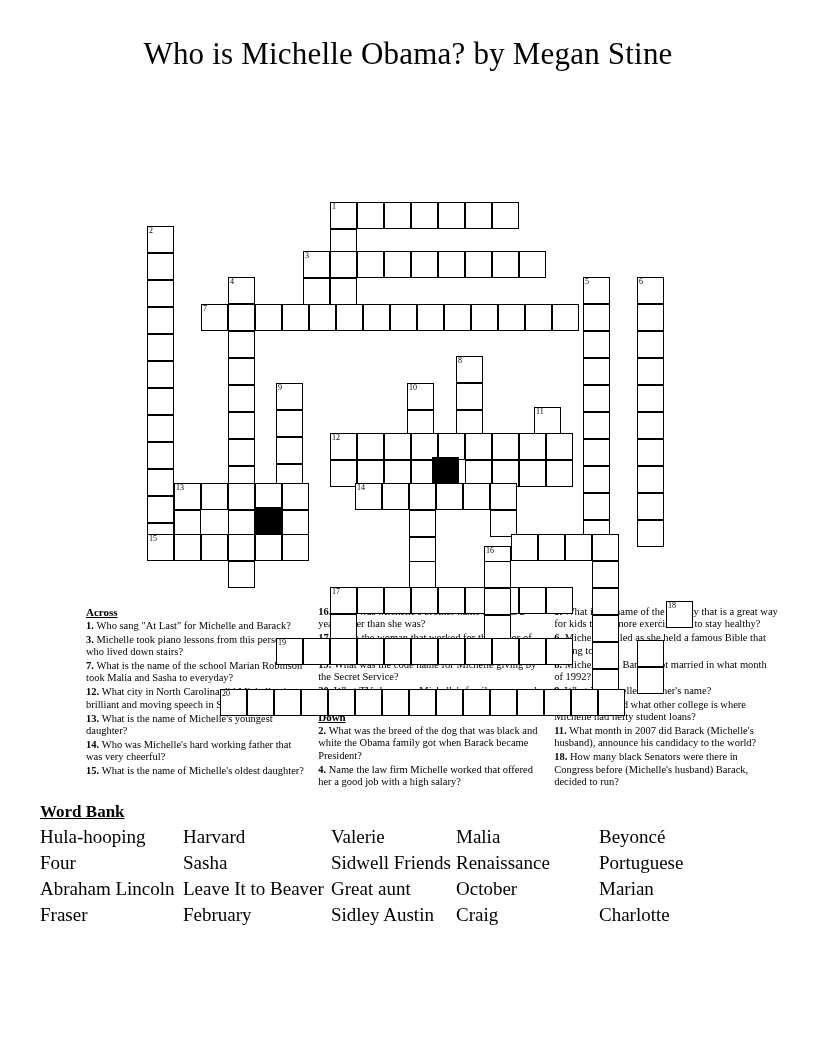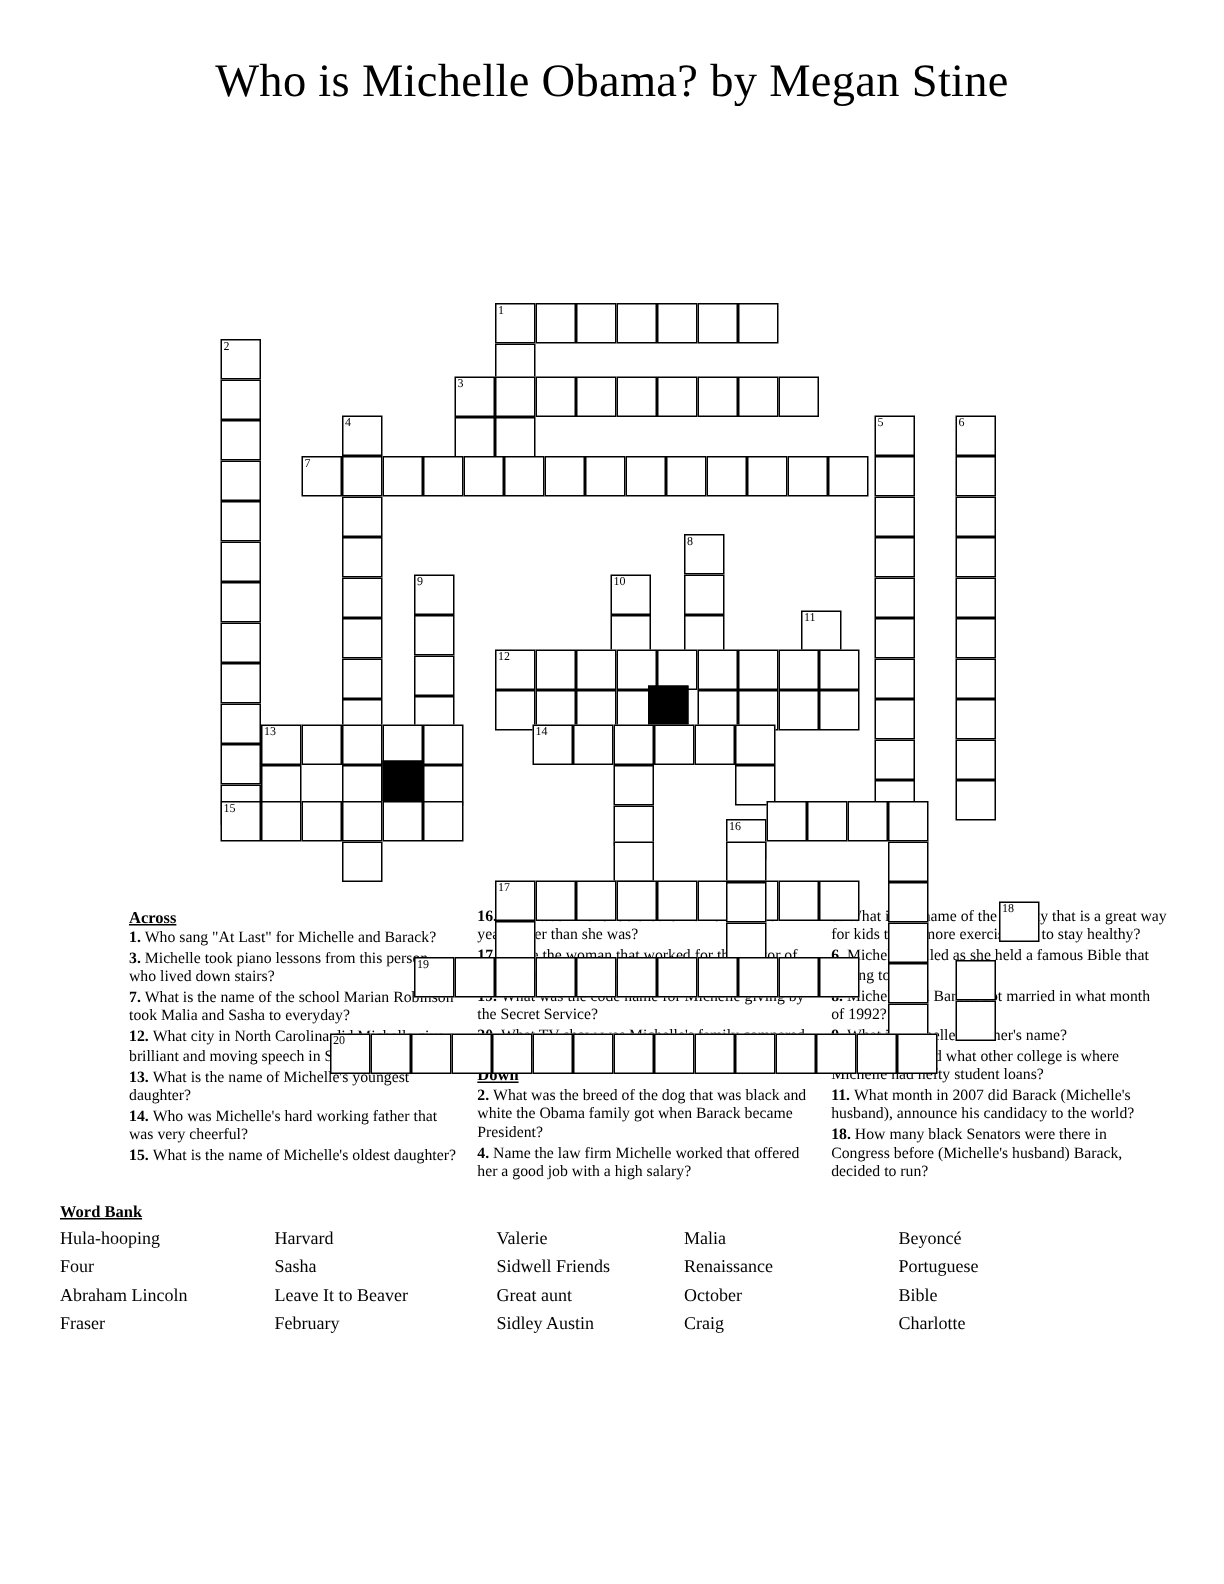--- a/index.html
+++ b/index.html
@@ -100,30 +100,30 @@
     font-weight: bold;
     text-decoration: underline;
     font-size: 11px;
     margin-bottom: 1px;
   }
   .clue { margin-bottom: 1.5px; }
   .clue b { font-weight: bold; }
 
   
   .wb-title {
-    font-size: 11px;
+    font-size: 17px;
     font-weight: bold;
     text-decoration: underline;
     margin: 12px 0 4px 2px;
   }
   .wb-grid {
     display: grid;
     grid-template-columns: 143px 148px 125px 143px 140px;
     row-gap: 4px;
-    font-size: 12px;
+    font-size: 19px;
     margin-left: 2px;
   }
   .wb-item { white-space: nowrap; }
 </style>
 </head>
 <body>
 
 <div class="page">
 
 
@@ -398,21 +398,21 @@
       <div class="wb-item">Beyoncé</div>
       <div class="wb-item">Four</div>
       <div class="wb-item">Sasha</div>
       <div class="wb-item">Sidwell Friends</div>
       <div class="wb-item">Renaissance</div>
       <div class="wb-item">Portuguese</div>
       <div class="wb-item">Abraham Lincoln</div>
       <div class="wb-item">Leave It to Beaver</div>
       <div class="wb-item">Great aunt</div>
       <div class="wb-item">October</div>
-      <div class="wb-item">Bible</div>
+      <div class="wb-item">Marian</div>
       <div class="wb-item">Fraser</div>
       <div class="wb-item">February</div>
       <div class="wb-item">Sidley Austin</div>
       <div class="wb-item">Craig</div>
       <div class="wb-item">Charlotte</div>
     </div>
 
 </div>
 
 </body></html>

